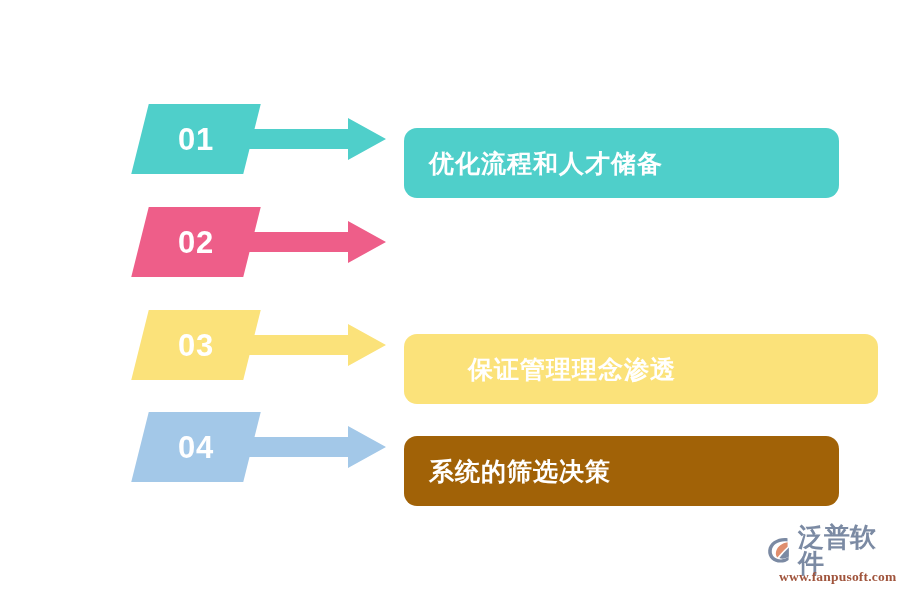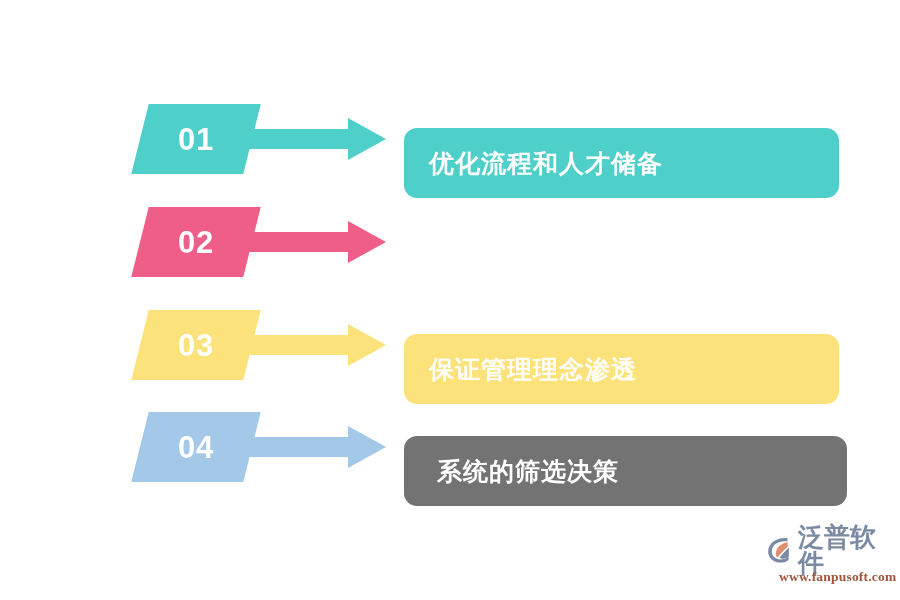--- a/index.html
+++ b/index.html
@@ -159,35 +159,35 @@
 
   <div class="row" style="top: 310px;">
     <div class="badge" style="background: rgb(251, 226, 122);">
       <span class="badge-label">03</span>
     </div>
     <div class="arrow">
       <svg viewBox="0 0 138 42" preserveAspectRatio="none" aria-hidden="true">
         <polygon points="0,11 100,11 100,0 138,21 100,42 100,31 0,31" fill="#fbe27a"></polygon>
       </svg>
     </div>
-    <div class="textbox" style="background: rgb(251, 226, 122);">
+    <div class="textbox" style="background: rgb(251, 226, 122); padding-left: 39px;">
       <span class="textbox-label">保证管理理念渗透</span>
     </div>
   </div>
 
   <div class="row" style="top: 412px;">
     <div class="badge" style="background: rgb(163, 200, 232);">
       <span class="badge-label">04</span>
     </div>
     <div class="arrow">
       <svg viewBox="0 0 138 42" preserveAspectRatio="none" aria-hidden="true">
         <polygon points="0,11 100,11 100,0 138,21 100,42 100,31 0,31" fill="#a3c8e8"></polygon>
       </svg>
     </div>
-    <div class="textbox" style="background: #737373; padding-left: 8px;">
+    <div class="textbox" style="background: #a16207;">
       <span class="textbox-label">系统的筛选决策</span>
     </div>
   </div>
 
   <div id="brand-logo">
     <div class="logo-top">
       <span class="logo-mark">
         <svg viewBox="0 0 30 30" width="30" height="30" aria-hidden="true">
           <path d="M22.5 3.2 C13.5 2.0 4.0 7.0 3.2 15.2 C2.5 22.5 8.5 27.6 15.5 27.6 C19.0 27.6 21.8 26.6 23.6 25.0 L23.6 21.6 C21.8 23.3 19.0 24.4 16.0 24.4 C10.4 24.4 6.3 20.6 6.8 15.4 C7.4 9.2 14.2 5.4 22.5 6.4 Z" fill="#7b8aa3"></path>
           <path d="M22.6 7.2 C17.0 8.0 12.6 11.4 11.2 16.0 C10.4 18.6 10.9 21.0 12.4 22.6 C15.4 19.0 19.0 15.0 22.6 11.8 Z" fill="#e08e6d"></path>

